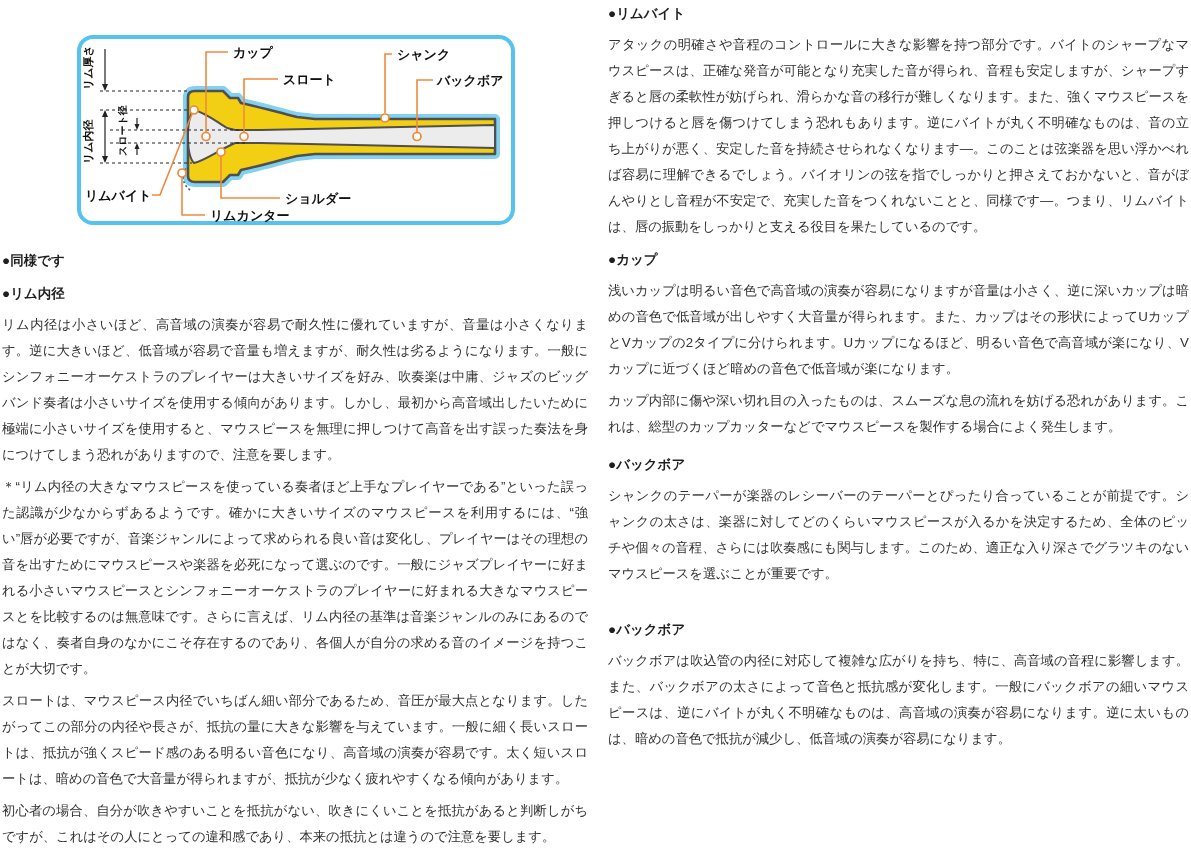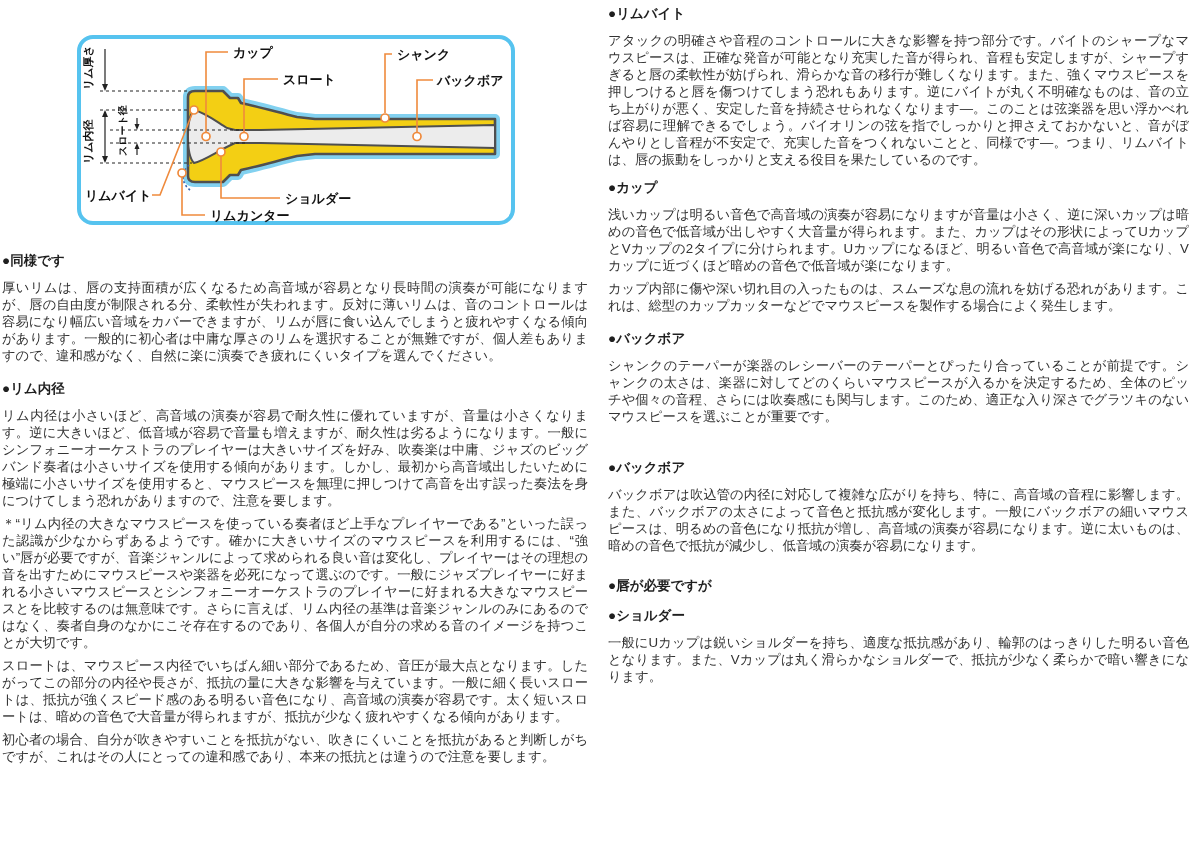--- a/index.html
+++ b/index.html
@@ -11,21 +11,21 @@
   }
   .col{position:absolute;top:0;overflow:hidden;}
   .col-left{left:2px;width:586px;height:856px;}
   .col-right{left:608px;width:581px;height:756px;}
   .diagram-wrap{margin:33px 0 0 73px;width:445px;height:192px;}
   .sec-title{
     font-size:13.5px;font-weight:bold;color:#1f1f1f;
     line-height:17px;margin:0 0 10px 0;
   }
   .sec p{
-    font-size:13.3px;line-height:17px;margin:0 0 6px 0;
+    font-size:13.3px;line-height:26px;margin:0 0 6px 0;
     text-align:justify;text-justify:inter-ideograph;
   }
   svg text{font-family:"Liberation Sans","DejaVu Sans",sans-serif;}
   .dg-label{font-size:13px;font-weight:bold;fill:#111;}
   .dg-dim-label{font-size:11px;font-weight:bold;fill:#111;}
 </style>
 </head>
 <body>
 
 <div class="col col-left">
@@ -92,21 +92,20 @@
       <text class="dg-label" x="322" y="26">シャンク</text>
       <text class="dg-label" x="362" y="52">バックボア</text>
       <text class="dg-label" x="10" y="167">リムバイト</text>
       <text class="dg-label" x="210" y="170">ショルダー</text>
       <text class="dg-label" x="135" y="187">リムカンター</text>
     </svg>
   </div>
 
   <section class="sec" style="margin-top:27px">
     <h2 class="sec-title">●同様です</h2>
-    <p>厚いリムは、唇の支持面積が広くなるため高音域が容易となり長時間の演奏が可能になりますが、唇の自由度が制限される分、柔軟性が失われます。反対に薄いリムは、音のコントロールは容易になり幅広い音域をカバーできますが、リムが唇に食い込んでしまうと疲れやすくなる傾向があります。一般的に初心者は中庸な厚さのリムを選択することが無難ですが、個人差もありますので、違和感がなく、自然に楽に演奏でき疲れにくいタイプを選んでください。</p>
   </section>
 
   <section class="sec">
     <h2 class="sec-title" style="margin-top:16px">●リム内径</h2>
     <p>リム内径は小さいほど、高音域の演奏が容易で耐久性に優れていますが、音量は小さくなります。逆に大きいほど、低音域が容易で音量も増えますが、耐久性は劣るようになります。一般にシンフォニーオーケストラのプレイヤーは大きいサイズを好み、吹奏楽は中庸、ジャズのビッグバンド奏者は小さいサイズを使用する傾向があります。しかし、最初から高音域出したいために極端に小さいサイズを使用すると、マウスピースを無理に押しつけて高音を出す誤った奏法を身につけてしまう恐れがありますので、注意を要します。</p>
     <p>＊“リム内径の大きなマウスピースを使っている奏者ほど上手なプレイヤーである”といった誤った認識が少なからずあるようです。確かに大きいサイズのマウスピースを利用するには、“強い”唇が必要ですが、音楽ジャンルによって求められる良い音は変化し、プレイヤーはその理想の音を出すためにマウスピースや楽器を必死になって選ぶのです。一般にジャズプレイヤーに好まれる小さいマウスピースとシンフォニーオーケストラのプレイヤーに好まれる大きなマウスピースとを比較するのは無意味です。さらに言えば、リム内径の基準は音楽ジャンルのみにあるのではなく、奏者自身のなかにこそ存在するのであり、各個人が自分の求める音のイメージを持つことが大切です。</p>
   </section>
 
   <section class="sec">
     <p>スロートは、マウスピース内径でいちばん細い部分であるため、音圧が最大点となります。したがってこの部分の内径や長さが、抵抗の量に大きな影響を与えています。一般に細く長いスロートは、抵抗が強くスピード感のある明るい音色になり、高音域の演奏が容易です。太く短いスロートは、暗めの音色で大音量が得られますが、抵抗が少なく疲れやすくなる傾向があります。</p>
@@ -128,21 +127,21 @@
     <p>カップ内部に傷や深い切れ目の入ったものは、スムーズな息の流れを妨げる恐れがあります。これは、総型のカップカッターなどでマウスピースを製作する場合によく発生します。</p>
   </section>
 
   <section class="sec">
     <h2 class="sec-title" style="margin-top:16px">●バックボア</h2>
     <p>シャンクのテーパーが楽器のレシーバーのテーパーとぴったり合っていることが前提です。シャンクの太さは、楽器に対してどのくらいマウスピースが入るかを決定するため、全体のピッチや個々の音程、さらには吹奏感にも関与します。このため、適正な入り深さでグラツキのないマウスピースを選ぶことが重要です。</p>
   </section>
 
   <section class="sec">
     <h2 class="sec-title" style="margin-top:34px">●バックボア</h2>
-    <p>バックボアは吹込管の内径に対応して複雑な広がりを持ち、特に、高音域の音程に影響します。また、バックボアの太さによって音色と抵抗感が変化します。一般にバックボアの細いマウスピースは、明るめの音色になり抵抗が増し、高音域の演奏が容易になります。逆に太いものは、暗めの音色で抵抗が減少し、低音域の演奏が容易になります。</p>
+    <p>バックボアは吹込管の内径に対応して複雑な広がりを持ち、特に、高音域の音程に影響します。また、バックボアの太さによって音色と抵抗感が変化します。一般にバックボアの細いマウスピースは、逆にバイトが丸く不明確なものは、高音域の演奏が容易になります。逆に太いものは、暗めの音色で抵抗が減少し、低音域の演奏が容易になります。</p>
   </section>
 
   <section class="sec">
     <h2 class="sec-title" style="margin-top:23px">●唇が必要ですが</h2>
   </section>
 
   <section class="sec">
     <h2 class="sec-title" style="margin-top:13px">●ショルダー</h2>
     <p>一般にUカップは鋭いショルダーを持ち、適度な抵抗感があり、輪郭のはっきりした明るい音色となります。また、Vカップは丸く滑らかなショルダーで、抵抗が少なく柔らかで暗い響きになります。</p>
   </section>

